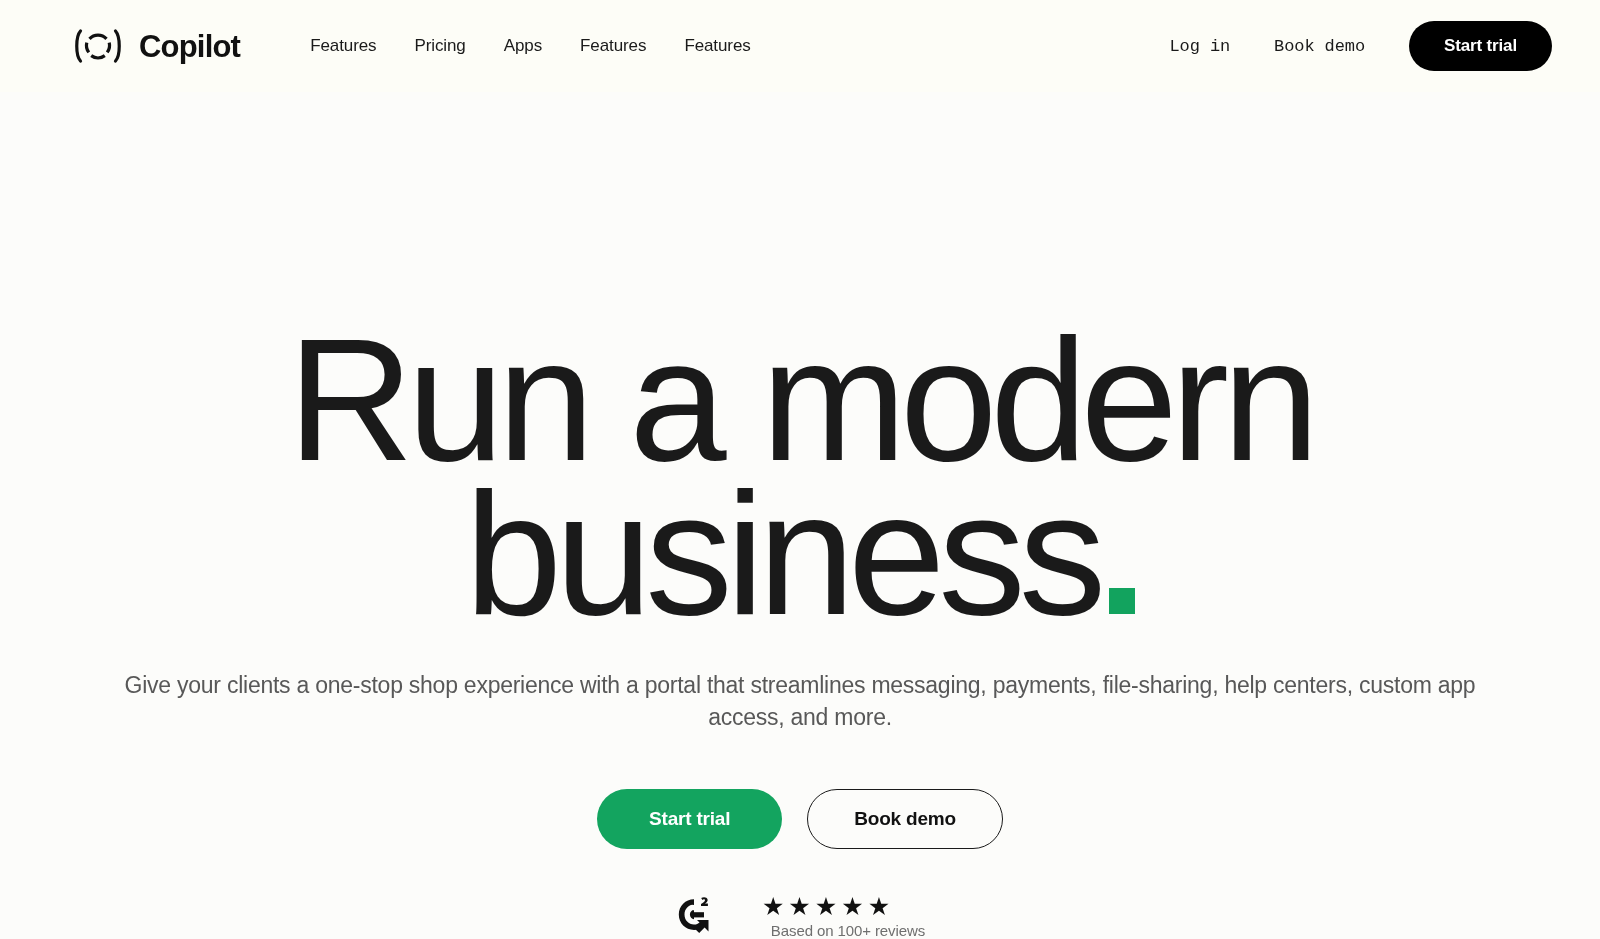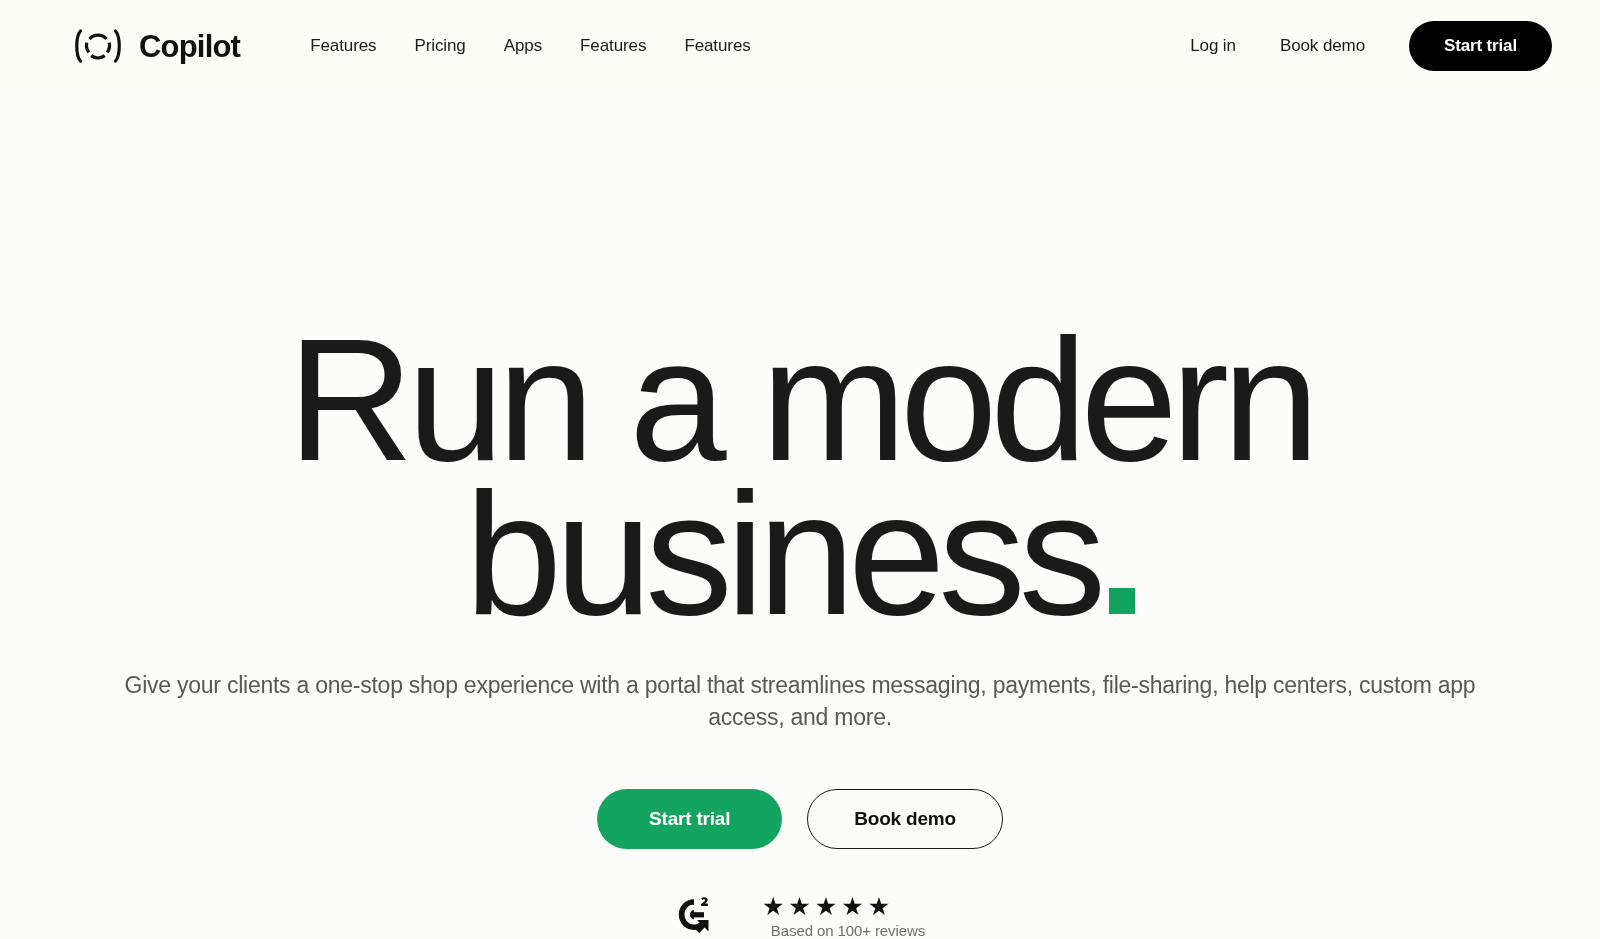--- a/index.html
+++ b/index.html
@@ -87,20 +87,21 @@
 
   .header-link {
     font-size: 17px;
     font-weight: 500;
     color: #1A1A1A;
     letter-spacing: -0.1px;
     text-decoration: none;
     cursor: pointer;
     white-space: nowrap;
     padding: 0 22px;
+    font-family: Liberation Mono, monospace;
   }
 
   .btn-pill-dark {
     background: #000000;
     color: #FFFFFF;
     font-size: 17px;
     font-weight: 700;
     letter-spacing: -0.15px;
     border: none;
     border-radius: 999px;

